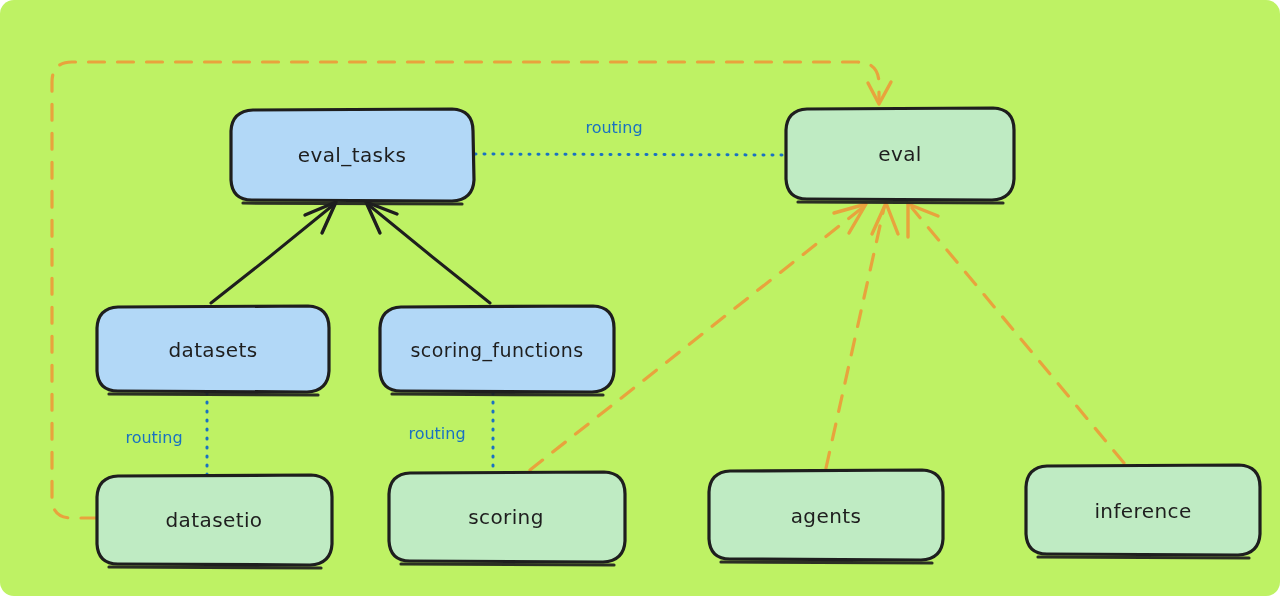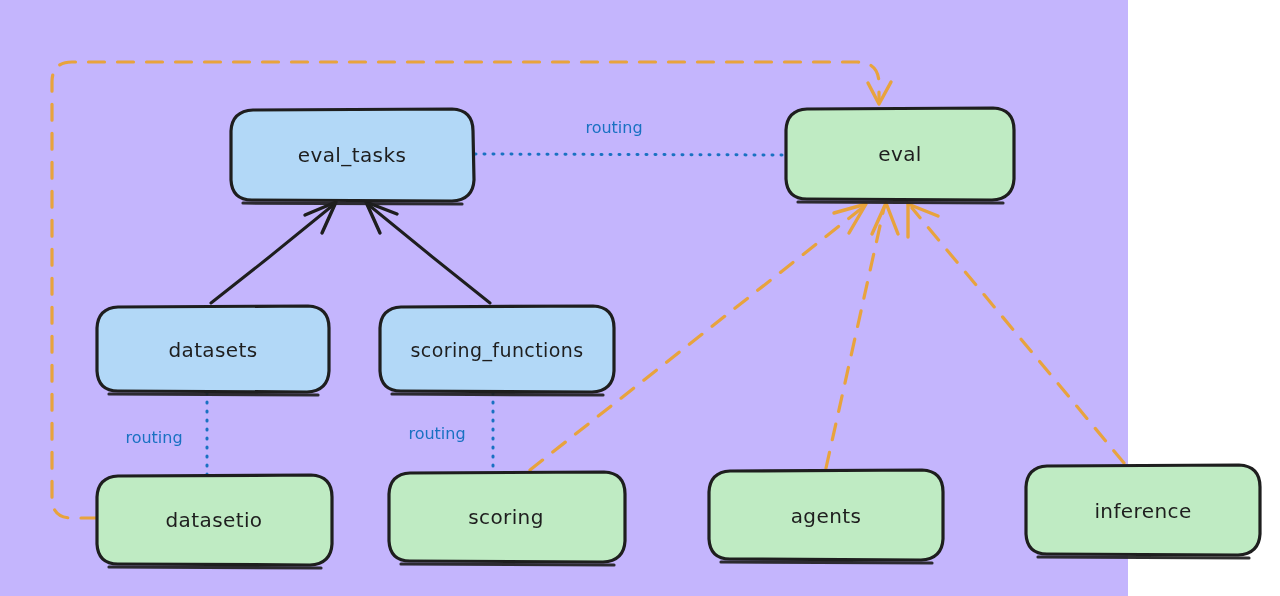--- a/index.html
+++ b/index.html
@@ -9,23 +9,24 @@
     background: #ffffff;
   }
   body {
     width: 1280px;
     height: 596px;
     overflow: hidden;
     font-family: "DejaVu Sans", sans-serif;
   }
   #diagram-root {
     position: relative;
-    width: 1128px;
+    width: 1280px;
     height: 596px;
-    background: #c4b5fd;
+    background: #bef264;
+    border-radius: 14px;
   }
   svg#diagram-canvas {
     position: absolute;
     top: 0;
     left: 0;
     width: 1280px;
     height: 596px;
     display: block;
   }
   .node-shape {

